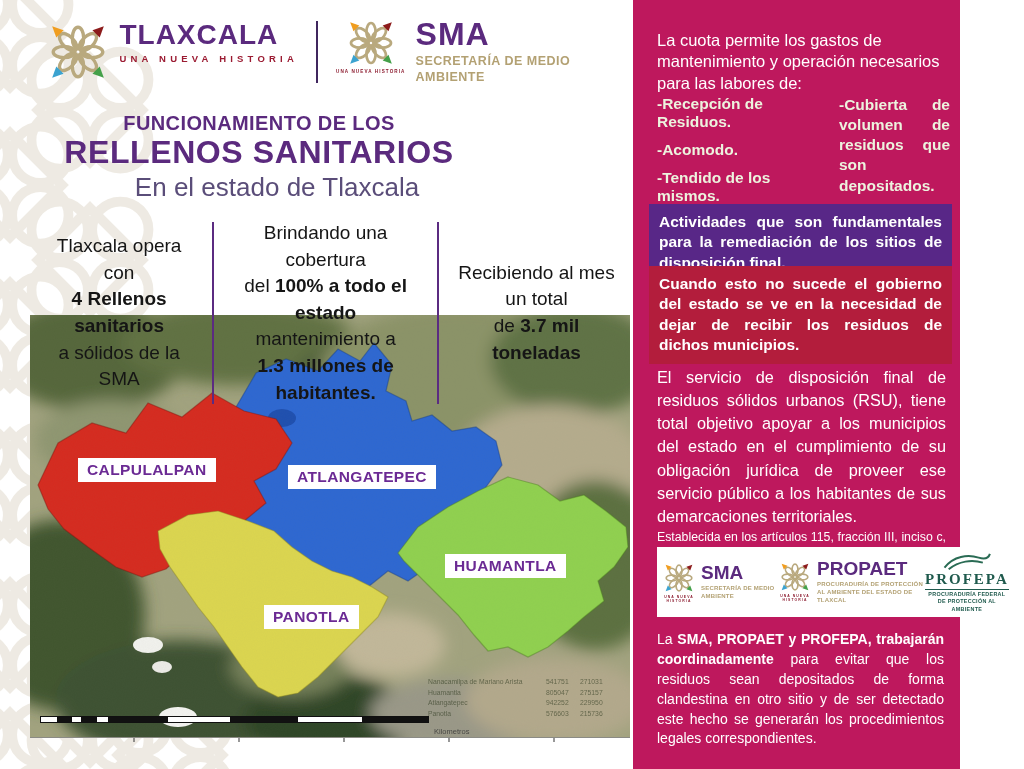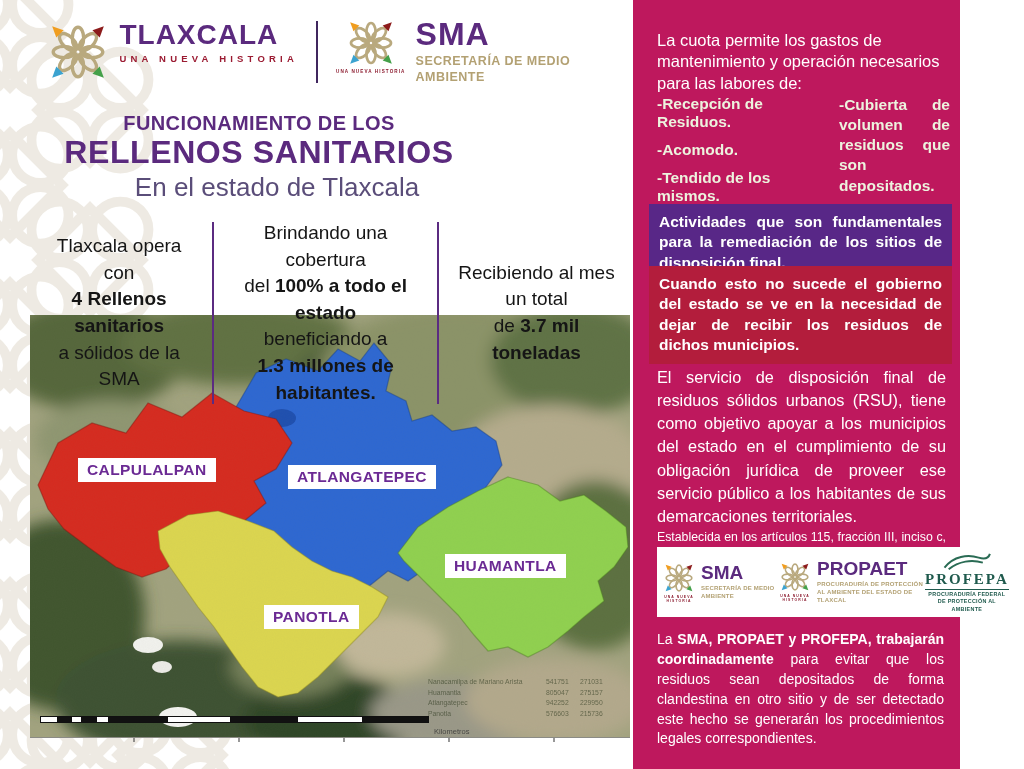--- a/index.html
+++ b/index.html
@@ -163,21 +163,21 @@
   <div class="stats">
     <div class="stat" style="width:180px;">
       <span>Tlaxcala opera con</span><br>
       <b>4 Rellenos sanitarios</b><br>
       <span>a sólidos de la SMA</span>
     </div>
     <div class="stat-div"></div>
     <div class="stat" style="width:222px;">
       <span>Brindando una cobertura</span><br>
       <span>del </span><b>100% a todo el estado</b><br>
-      <span>beneficiando a</span><br>
+      <span>mantenimiento a</span><br>
       <b>1.3 millones de habitantes.</b>
     </div>
     <div class="stat-div"></div>
     <div class="stat" style="width:190px;">
       <span>Recibiendo al mes un total</span><br>
       <span>de </span><b>3.7 mil toneladas</b>
     </div>
   </div>
 
   <div class="map">
@@ -282,21 +282,21 @@
     </div>
     <div class="tasks-right">
       <div class="task justify">-Cubierta de volumen de residuos que son depositados.</div>
       <div class="task">-Compactación.</div>
     </div>
 
     <div class="p-box box-purple">Actividades que son fundamentales para la remediación de los sitios de disposición final.</div>
     <div class="p-box box-red">Cuando esto no sucede el gobierno del estado se ve en la necesidad de dejar de recibir los residuos de dichos municipios.</div>
 
     <div class="p-service">
-      <div class="service-main">El servicio de disposición final de residuos sólidos urbanos (RSU), tiene como objetivo apoyar a los municipios del estado en el cumplimiento de su obligación jurídica de proveer ese servicio público a los habitantes de sus demarcaciones territoriales.</div>
+      <div class="service-main">El servicio de disposición final de residuos sólidos urbanos (RSU), tiene total objetivo apoyar a los municipios del estado en el cumplimiento de su obligación jurídica de proveer ese servicio público a los habitantes de sus demarcaciones territoriales.</div>
       <div class="service-legal">Establecida en los artículos 115, fracción III, inciso c, de la Constitución Política de los Estados Unidos Mexicanos y 93, inciso c, de la Constitución Política del Estado Libre y Soberano de Tlaxcala.</div>
     </div>
 
     <div class="logo-band">
       <div class="band-logo">
         <div style="display:flex;flex-direction:column;align-items:center;">
           <svg width="32" height="32">
               <use href="#flower" width="32" height="32"></use>
             </svg>
           <div class="flower-tag" style="font-size:3.4px;">UNA NUEVA HISTORIA</div>

